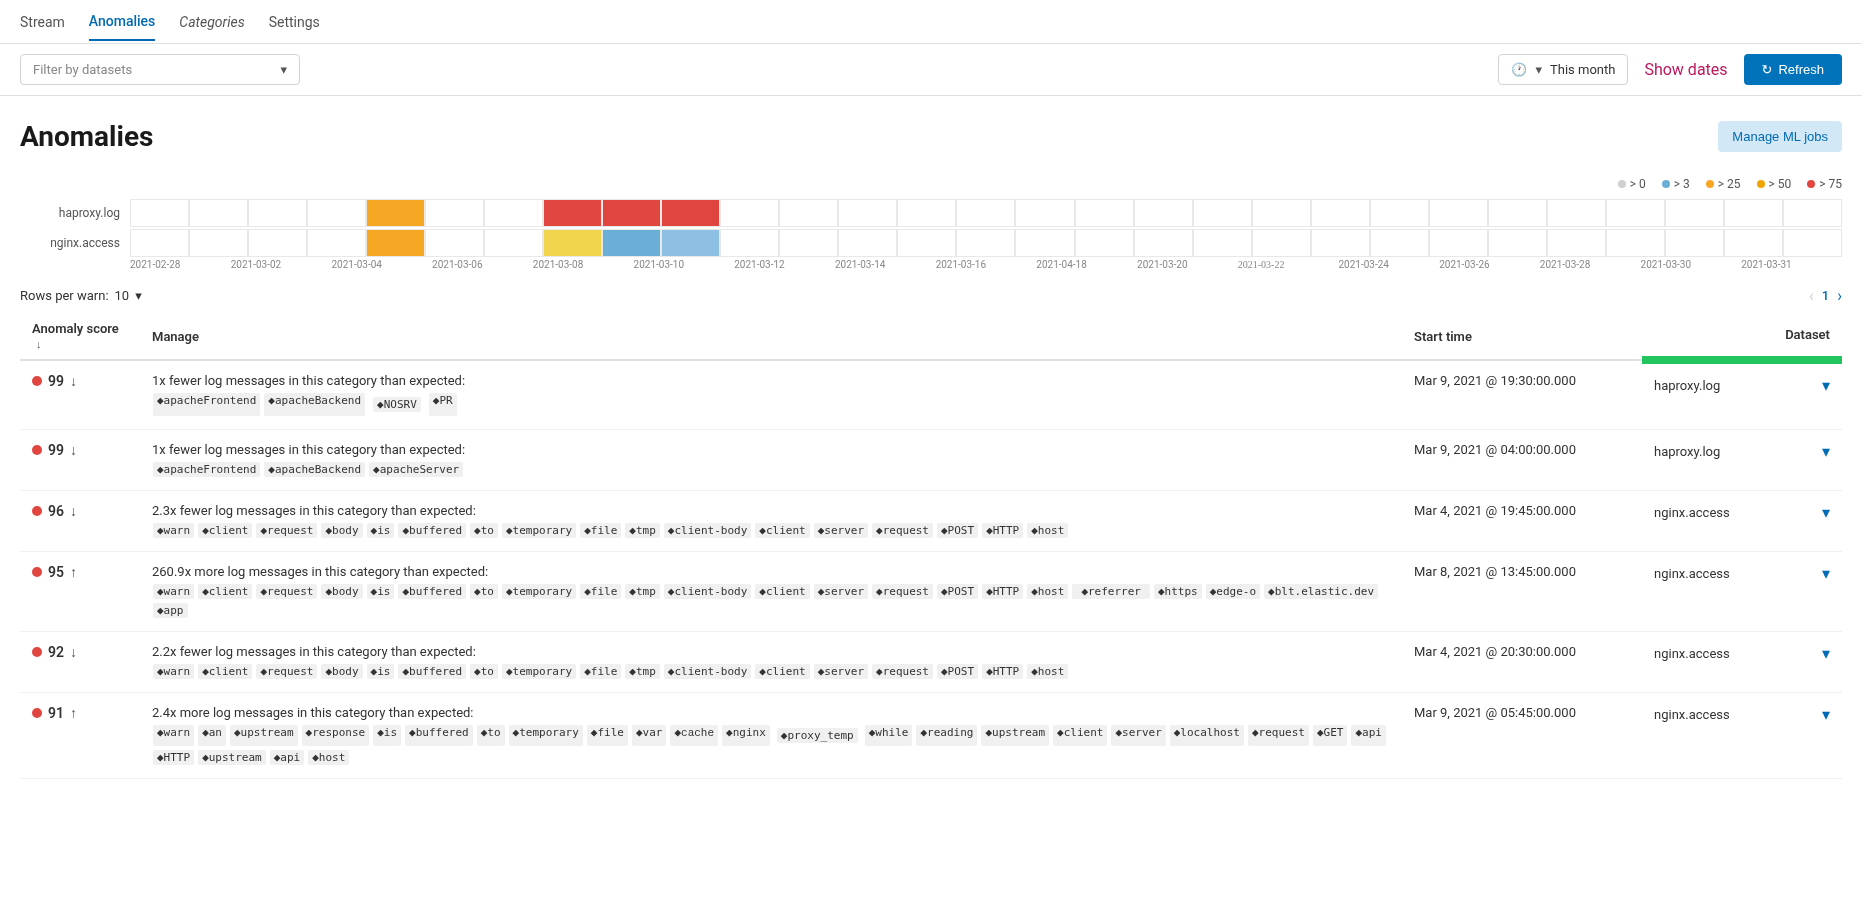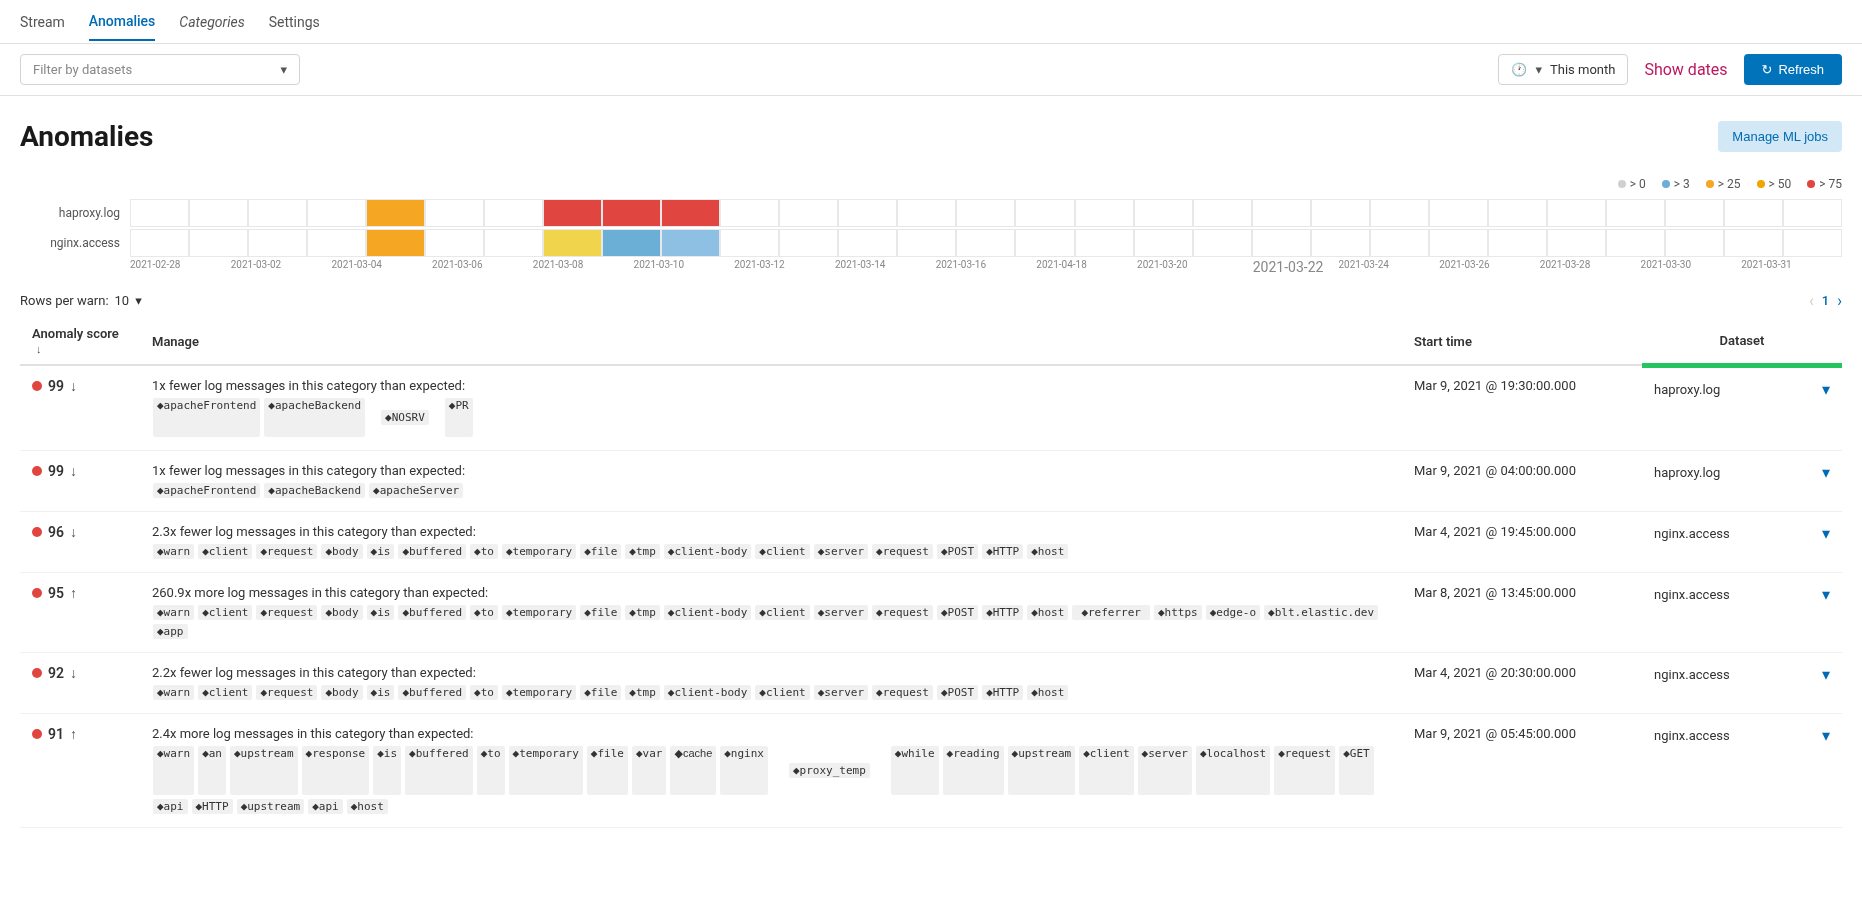--- a/index.html
+++ b/index.html
@@ -142,21 +142,21 @@
       <span style="flex:1;font-size:10px;color:#888;text-align:left;">2021-03-02</span>
       <span style="flex:1;font-size:10px;color:#888;text-align:left;">2021-03-04</span>
       <span style="flex:1;font-size:10px;color:#888;text-align:left;">2021-03-06</span>
       <span style="flex:1;font-size:10px;color:#888;text-align:left;">2021-03-08</span>
       <span style="flex:1;font-size:10px;color:#888;text-align:left;">2021-03-10</span>
       <span style="flex:1;font-size:10px;color:#888;text-align:left;">2021-03-12</span>
       <span style="flex:1;font-size:10px;color:#888;text-align:left;">2021-03-14</span>
       <span style="flex:1;font-size:10px;color:#888;text-align:left;">2021-03-16</span>
       <span style="flex:1;font-size:10px;color:#888;text-align:left;">2021-04-18</span>
       <span style="flex:1;font-size:10px;color:#888;text-align:left;">2021-03-20</span>
-      <span style="flex:1;font-size:14px;color:#888;text-align:center;">2021-03-22</span>
+      <span style="flex:1;font-size:10px;color:#888;text-align:left;font-family:Liberation Serif, serif;">2021-03-22</span>
       <span style="flex:1;font-size:10px;color:#888;text-align:left;">2021-03-24</span>
       <span style="flex:1;font-size:10px;color:#888;text-align:left;">2021-03-26</span>
       <span style="flex:1;font-size:10px;color:#888;text-align:left;">2021-03-28</span>
       <span style="flex:1;font-size:10px;color:#888;text-align:left;">2021-03-30</span>
       <span style="flex:1;font-size:10px;color:#888;text-align:left;">2021-03-31</span>
     </div>
   </div>
 
   <div style="display:flex;align-items:center;justify-content:space-between;margin:16px 0 8px;">
     <div style="display:flex;align-items:center;gap:6px;font-size:13px;cursor:pointer;color:#333;">
@@ -177,40 +177,40 @@
         <th style="text-align:left;font-size:13px;font-weight:600;color:#333;padding:8px 12px;border-bottom:2px solid #e0e0e0;width:120px;cursor:pointer;">
           <span>Anomaly score</span>
           <span style="color:#555;font-size:11px;margin-left:4px;">↓</span>
         </th>
         <th style="text-align:left;font-size:13px;font-weight:600;color:#333;padding:8px 12px;border-bottom:2px solid #e0e0e0;">
           <span>Manage</span>
         </th>
         <th style="text-align:left;font-size:13px;font-weight:600;color:#333;padding:8px 12px;border-bottom:2px solid #e0e0e0;width:240px;">
           <span>Start time</span>
         </th>
-        <th style="text-align:center;font-size:13px;font-weight:600;color:#333;padding:8px 12px;border-bottom:5px solid #22c55e;width:200px;">
+        <th style="text-align:right;font-size:13px;font-weight:600;color:#333;padding:8px 12px;border-bottom:8px solid #22c55e;width:200px;">
           <span>Dataset</span>
         </th>
       </tr>
     </thead>
     <tbody id="table-body">
     <tr style="border-bottom: 1px solid rgb(240, 240, 240);">
           <td style="padding: 12px; vertical-align: top;">
     <div style="display:flex;align-items:flex-start;gap:6px;">
       <span style="width:10px;height:10px;border-radius:50%;background:#E0453F;flex-shrink:0;margin-top:3px;display:inline-block;"></span>
       <span style="font-weight:600;font-size:14px;color:#333;">99</span>
       <span style="color:#555;font-size:14px;">↓</span>
     </div>
   </td>
           <td style="padding: 12px; vertical-align: top;">
     <div style="font-size:13px;color:#333;margin-bottom:4px;">1x fewer log messages in this category than expected:</div>
     <div style="display:flex;flex-wrap:wrap;gap:2px;">
               <span style="font-family:monospace;font-size:11px;background:#f0f0f0;padding:1px 4px;border-radius:2px;color:#333;display:inline-block;margin:1px;">◆apacheFrontend</span>
               <span style="font-family:monospace;font-size:11px;background:#f0f0f0;padding:1px 4px;border-radius:2px;color:#333;display:inline-block;margin:1px;">◆apacheBackend</span>
-              <span style="font-family:monospace;font-size:11px;background:#f0f0f0;padding:1px 4px;border-radius:2px;color:#333;display:inline-block;margin:13px;">◆NOSRV</span>
+              <span style="font-family:monospace;font-size:11px;background:#f0f0f0;padding:1px 4px;border-radius:2px;color:#333;display:inline-block;margin:5px;">◆NOSRV</span>
               <span style="font-family:monospace;font-size:11px;background:#f0f0f0;padding:1px 4px;border-radius:2px;color:#333;display:inline-block;margin:1px;">◆PR</span>
             </div>
   </td>
           <td style="padding: 12px; vertical-align: top; font-size: 13px; color: rgb(51, 51, 51);">Mar 9, 2021 @ 19:30:00.000</td>
           <td style="padding: 12px; vertical-align: top;">
     <div style="display:flex;align-items:center;justify-content:space-between;">
       <span style="font-size:13px;color:#333;">haproxy.log</span>
       <span style="color:#006BB4;cursor:pointer;font-size:16px;margin-left:8px;">▾</span>
     </div>
   </td>
@@ -372,23 +372,23 @@
               <span style="font-family:monospace;font-size:11px;background:#f0f0f0;padding:1px 4px;border-radius:2px;color:#333;display:inline-block;margin:1px;">◆warn</span>
               <span style="font-family:monospace;font-size:11px;background:#f0f0f0;padding:1px 4px;border-radius:2px;color:#333;display:inline-block;margin:1px;">◆an</span>
               <span style="font-family:monospace;font-size:11px;background:#f0f0f0;padding:1px 4px;border-radius:2px;color:#333;display:inline-block;margin:1px;">◆upstream</span>
               <span style="font-family:monospace;font-size:11px;background:#f0f0f0;padding:1px 4px;border-radius:2px;color:#333;display:inline-block;margin:1px;">◆response</span>
               <span style="font-family:monospace;font-size:11px;background:#f0f0f0;padding:1px 4px;border-radius:2px;color:#333;display:inline-block;margin:1px;">◆is</span>
               <span style="font-family:monospace;font-size:11px;background:#f0f0f0;padding:1px 4px;border-radius:2px;color:#333;display:inline-block;margin:1px;">◆buffered</span>
               <span style="font-family:monospace;font-size:11px;background:#f0f0f0;padding:1px 4px;border-radius:2px;color:#333;display:inline-block;margin:1px;">◆to</span>
               <span style="font-family:monospace;font-size:11px;background:#f0f0f0;padding:1px 4px;border-radius:2px;color:#333;display:inline-block;margin:1px;">◆temporary</span>
               <span style="font-family:monospace;font-size:11px;background:#f0f0f0;padding:1px 4px;border-radius:2px;color:#333;display:inline-block;margin:1px;">◆file</span>
               <span style="font-family:monospace;font-size:11px;background:#f0f0f0;padding:1px 4px;border-radius:2px;color:#333;display:inline-block;margin:1px;">◆var</span>
-              <span style="font-family:Liberation Sans, sans-serif;font-size:11px;background:#f0f0f0;padding:1px 4px;border-radius:2px;color:#333;display:inline-block;margin:1px;">◆cache</span>
+              <span style="font-family:Liberation Mono, monospace;font-size:11px;background:#f0f0f0;padding:1px 4px;border-radius:2px;color:#333;display:inline-block;margin:1px;">◆cache</span>
               <span style="font-family:monospace;font-size:11px;background:#f0f0f0;padding:1px 4px;border-radius:2px;color:#333;display:inline-block;margin:1px;">◆nginx</span>
-              <span style="font-family:monospace;font-size:11px;background:#f0f0f0;padding:1px 4px;border-radius:2px;color:#333;display:inline-block;margin:18px;">◆proxy_temp</span>
+              <span style="font-family:monospace;font-size:11px;background:#f0f0f0;padding:1px 4px;border-radius:2px;color:#333;display:inline-block;margin:4px;">◆proxy_temp</span>
               <span style="font-family:monospace;font-size:11px;background:#f0f0f0;padding:1px 4px;border-radius:2px;color:#333;display:inline-block;margin:1px;">◆while</span>
               <span style="font-family:monospace;font-size:11px;background:#f0f0f0;padding:1px 4px;border-radius:2px;color:#333;display:inline-block;margin:1px;">◆reading</span>
               <span style="font-family:monospace;font-size:11px;background:#f0f0f0;padding:1px 4px;border-radius:2px;color:#333;display:inline-block;margin:1px;">◆upstream</span>
               <span style="font-family:monospace;font-size:11px;background:#f0f0f0;padding:1px 4px;border-radius:2px;color:#333;display:inline-block;margin:1px;">◆client</span>
               <span style="font-family:monospace;font-size:11px;background:#f0f0f0;padding:1px 4px;border-radius:2px;color:#333;display:inline-block;margin:1px;">◆server</span>
               <span style="font-family:monospace;font-size:11px;background:#f0f0f0;padding:1px 4px;border-radius:2px;color:#333;display:inline-block;margin:1px;">◆localhost</span>
               <span style="font-family:monospace;font-size:11px;background:#f0f0f0;padding:1px 4px;border-radius:2px;color:#333;display:inline-block;margin:1px;">◆request</span>
               <span style="font-family:monospace;font-size:11px;background:#f0f0f0;padding:1px 4px;border-radius:2px;color:#333;display:inline-block;margin:1px;">◆GET</span>
               <span style="font-family:monospace;font-size:11px;background:#f0f0f0;padding:1px 4px;border-radius:2px;color:#333;display:inline-block;margin:1px;">◆api</span>
               <span style="font-family:monospace;font-size:11px;background:#f0f0f0;padding:1px 4px;border-radius:2px;color:#333;display:inline-block;margin:1px;">◆HTTP</span>

